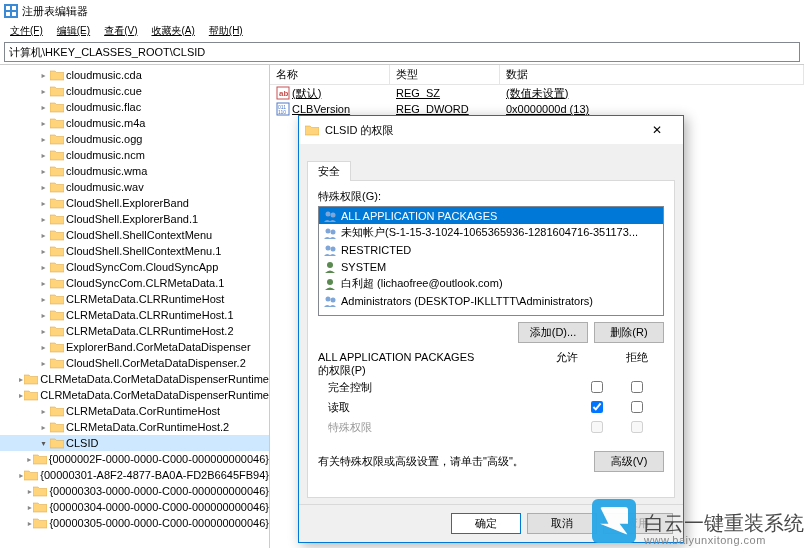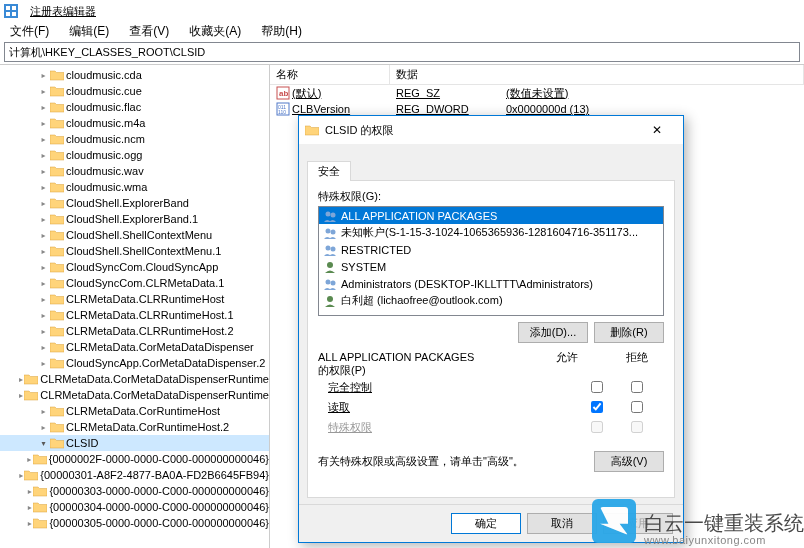--- a/index.html
+++ b/index.html
@@ -1,24 +1,24 @@
 <!DOCTYPE html>
 <html><head>
 <meta charset="utf-8">
 <style>
 * { margin: 0; padding: 0; box-sizing: border-box; font-family: "Microsoft YaHei", "Segoe UI", Tahoma, sans-serif; }
 body { width: 804px; height: 548px; background: #fff; font-size: 11px; color: #000; overflow: hidden; position: relative; }
 
 
-.titlebar { height: 22px; background: #fff; display: flex; align-items: center; padding-left: 4px; gap: 12px; text-decoration: underline; }
+.titlebar { height: 22px; background: #fff; display: flex; align-items: center; padding-left: 4px; gap: 4px; }
 .titlebar .app-icon { width: 14px; height: 14px; }
 .titlebar .title { font-size: 11px; color: #000; }
 
 
-.menubar { height: 18px; background: #fff; display: flex; gap: 8px; padding-left: 4px; font-size: 12px; align-items: center;}
+.menubar { height: 18px; background: #fff; display: flex; gap: 2px; padding-left: 4px; font-size: 10px; align-items: center; text-decoration: underline;}
 .menubar span { padding: 1px 6px; cursor: default; }
 
 
 .addressbar { height: 20px; border: 1px solid #828790; margin: 2px 4px; background: #fff; display: flex; align-items: center; padding: 0 4px; font-size: 11px; }
 
 
 .main { display: flex; height: 488px; border-top: 1px solid #ccc;}
 .tree-pane { width: 270px; border-right: 1px solid #ccc; overflow-y: auto; overflow-x: hidden; background: #fff; padding-top: 2px;}
 .list-pane { flex: 1; background: #fff; position: relative; }
 
@@ -62,21 +62,21 @@
 .person-icon svg { width: 14px; height: 14px; }
 
 .btn-row { display: flex; justify-content: flex-end; gap: 6px; margin-top: 6px; }
 .btn { border: 1px solid #adadad; background: #e1e1e1; padding: 2px 2px; min-width: 70px; height: 21px; font-size: 11px; text-align: center; display: inline-flex; align-items: center; justify-content: center; cursor: pointer;}
 
 .perm-label { font-size: 11px; margin-top: 8px;}
 .perm-header { display: flex; justify-content: flex-end; gap: 40px; padding-right: 12px; font-size: 11px; margin-top: 2px;}
 .perm-header > span { width: 30px; text-align: center; }
 .perm-grid { margin-top: 2px;}
 .perm-row { display: flex; align-items: center; height: 20px; padding-left: 10px; font-size: 11px;}
-.perm-row .perm-name { flex: 1; text-decoration: underline; }
+.perm-row .perm-name { flex: 1; }
 .perm-row .chk { width: 30px; display: flex; justify-content: center; margin-left: 40px;}
 .perm-row .chk:last-child { margin-right: 12px; margin-left: 10px;}
 input[type=checkbox] { width: 12px; height: 12px; }
 
 .adv-note { font-size: 11px; margin-top: 14px; display: flex; align-items:center; justify-content: space-between;}
 
 .dlg-footer { height: 38px; border-top: 1px solid #d9d9d9; background: #f0f0f0; display: flex; align-items:center; justify-content: flex-end; gap: 6px; padding-right: 10px;}
 .dlg-footer .btn-primary { border: 1px solid #0078d7; background: #fff; }
 .dlg-footer .btn-disabled { color: #a0a0a0; }
 
@@ -180,52 +180,52 @@
               <use href="#folder-svg"></use>
             </svg></span>
           <span>cloudmusic.m4a</span>
         </div>
         <div class="tree-row">
           <span class="tree-indent" style="width: 34px;"></span>
           <span class="expander collapsed"></span>
           <span class="folder-icon"><svg viewBox="0 0 14 12">
               <use href="#folder-svg"></use>
             </svg></span>
+          <span>cloudmusic.ogg</span>
+        </div>
+        <div class="tree-row">
+          <span class="tree-indent" style="width: 34px;"></span>
+          <span class="expander collapsed"></span>
+          <span class="folder-icon"><svg viewBox="0 0 14 12">
+              <use href="#folder-svg"></use>
+            </svg></span>
           <span>cloudmusic.ncm</span>
         </div>
         <div class="tree-row">
           <span class="tree-indent" style="width: 34px;"></span>
           <span class="expander collapsed"></span>
           <span class="folder-icon"><svg viewBox="0 0 14 12">
               <use href="#folder-svg"></use>
             </svg></span>
-          <span>cloudmusic.ogg</span>
+          <span>cloudmusic.wma</span>
         </div>
         <div class="tree-row">
           <span class="tree-indent" style="width: 34px;"></span>
           <span class="expander collapsed"></span>
           <span class="folder-icon"><svg viewBox="0 0 14 12">
               <use href="#folder-svg"></use>
             </svg></span>
           <span>cloudmusic.wav</span>
         </div>
         <div class="tree-row">
           <span class="tree-indent" style="width: 34px;"></span>
           <span class="expander collapsed"></span>
           <span class="folder-icon"><svg viewBox="0 0 14 12">
               <use href="#folder-svg"></use>
             </svg></span>
-          <span>cloudmusic.wma</span>
-        </div>
-        <div class="tree-row">
-          <span class="tree-indent" style="width: 34px;"></span>
-          <span class="expander collapsed"></span>
-          <span class="folder-icon"><svg viewBox="0 0 14 12">
-              <use href="#folder-svg"></use>
-            </svg></span>
           <span>CloudShell.ExplorerBand</span>
         </div>
         <div class="tree-row">
           <span class="tree-indent" style="width: 34px;"></span>
           <span class="expander collapsed"></span>
           <span class="folder-icon"><svg viewBox="0 0 14 12">
               <use href="#folder-svg"></use>
             </svg></span>
           <span>CloudShell.ExplorerBand.1</span>
         </div>
@@ -284,29 +284,29 @@
               <use href="#folder-svg"></use>
             </svg></span>
           <span>CLRMetaData.CLRRuntimeHost.2</span>
         </div>
         <div class="tree-row">
           <span class="tree-indent" style="width: 34px;"></span>
           <span class="expander collapsed"></span>
           <span class="folder-icon"><svg viewBox="0 0 14 12">
               <use href="#folder-svg"></use>
             </svg></span>
-          <span>CLRMetaData.CorMetaDataDispenser</span>
-        </div>
-        <div class="tree-row">
-          <span class="tree-indent" style="width: 34px;"></span>
-          <span class="expander collapsed"></span>
-          <span class="folder-icon"><svg viewBox="0 0 14 12">
-              <use href="#folder-svg"></use>
-            </svg></span>
-          <span>CloudSyncApp.CorMetaDataDispenser.2</span>
+          <span>ExplorerBand.CorMetaDataDispenser</span>
+        </div>
+        <div class="tree-row">
+          <span class="tree-indent" style="width: 34px;"></span>
+          <span class="expander collapsed"></span>
+          <span class="folder-icon"><svg viewBox="0 0 14 12">
+              <use href="#folder-svg"></use>
+            </svg></span>
+          <span>CloudShell.CorMetaDataDispenser.2</span>
         </div>
         <div class="tree-row">
           <span class="tree-indent" style="width: 34px;"></span>
           <span class="expander collapsed"></span>
           <span class="folder-icon"><svg viewBox="0 0 14 12">
               <use href="#folder-svg"></use>
             </svg></span>
           <span>CLRMetaData.CorMetaDataDispenserRuntime</span>
         </div>
         <div class="tree-row">
@@ -382,20 +382,21 @@
           <span>{00000305-0000-0000-C000-000000000046}</span>
         </div>
         <div class="tree-row">
           <span class="tree-indent" style="width: 50px;"></span>
         </div>
       </div>
   </div>
   <div class="list-pane">
     <div class="list-header">
       <div class="col-name">名称</div>
+      <div class="col-type">类型</div>
       <div class="col-data">数据</div>
     </div>
     <div class="list-body" id="listbody">
         <div class="list-row">
           <div class="col-name" style="display: flex; align-items: center;">
             <span class="value-icon"><svg viewBox="0 0 14 14">
                 <use href="#str-icon"></use>
               </svg></span>
             <span>(默认)</span>
           </div>
@@ -461,32 +462,32 @@
             <span class="person-icon">
               <svg viewBox="0 0 14 14">
                 <use href="#user-icon"></use>
               </svg>
             </span>
             <span>SYSTEM</span>
           </div>
           <div class="group-row">
             <span class="person-icon">
               <svg viewBox="0 0 14 14">
-                <use href="#group-icon"></use>
+                <use href="#user-icon"></use>
               </svg>
             </span>
-            <span>Administrators (DESKTOP-IKLLTTT\Administrators)</span>
+            <span>白利超 (lichaofree@outlook.com)</span>
           </div>
           <div class="group-row">
             <span class="person-icon">
               <svg viewBox="0 0 14 14">
-                <use href="#user-icon"></use>
+                <use href="#group-icon"></use>
               </svg>
             </span>
-            <span>白利超 (lichaofree@outlook.com)</span>
+            <span>Administrators (DESKTOP-IKLLTTT\Administrators)</span>
           </div>
         </div>
       <div class="btn-row">
         <div class="btn">添加(D)...</div>
         <div class="btn">删除(R)</div>
       </div>
       <div class="perm-label">
         <span>ALL APPLICATION PACKAGES</span><br>
         <span>的权限(P)</span>
       </div>

